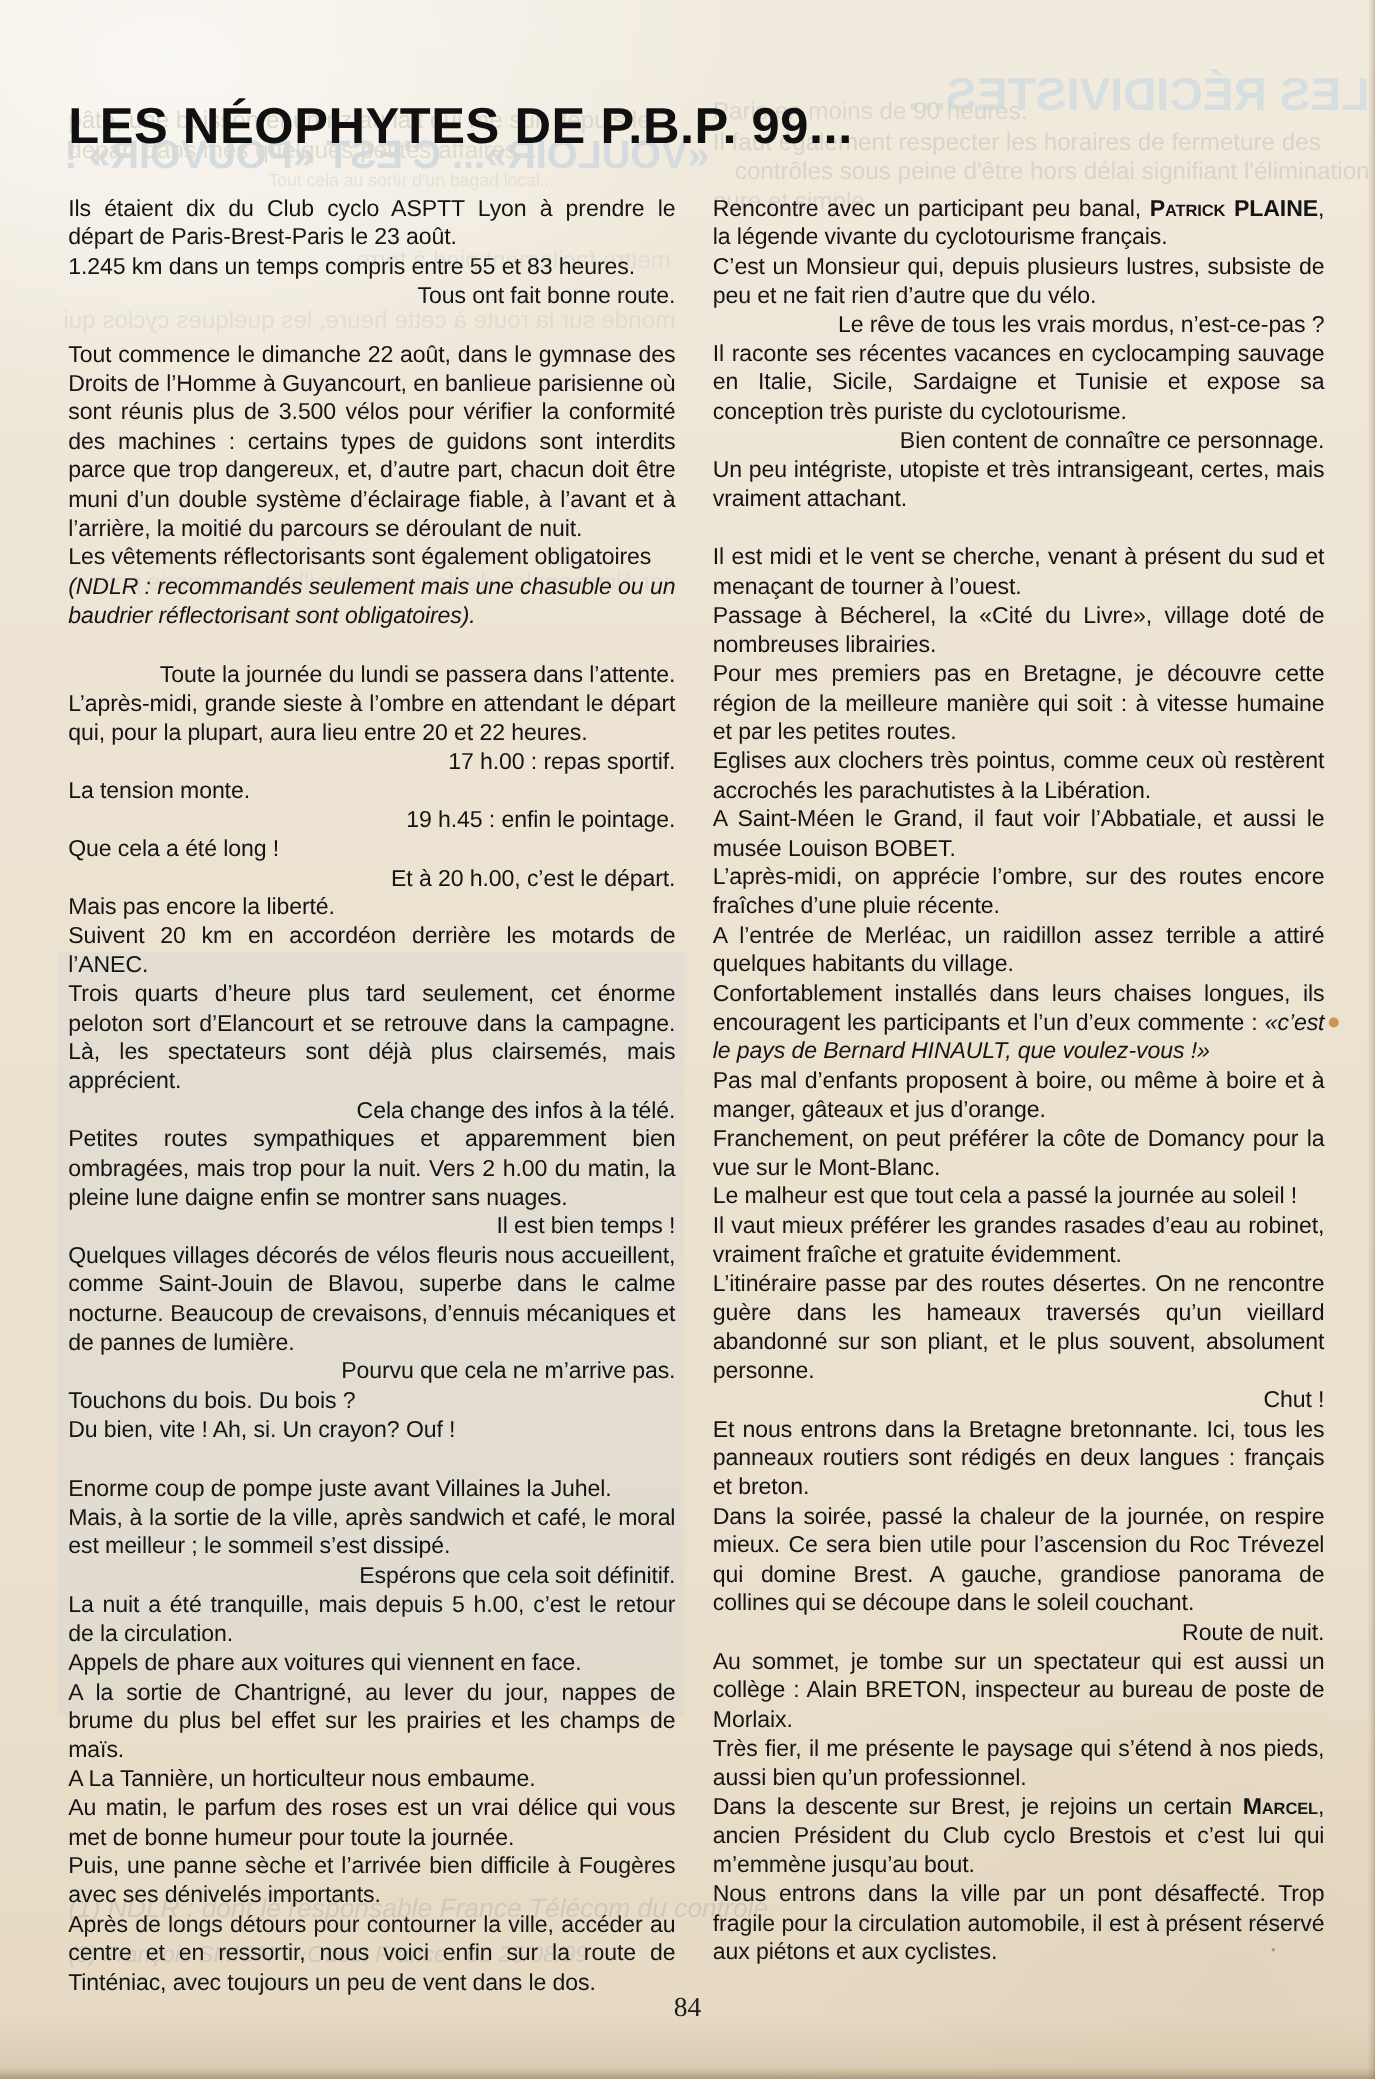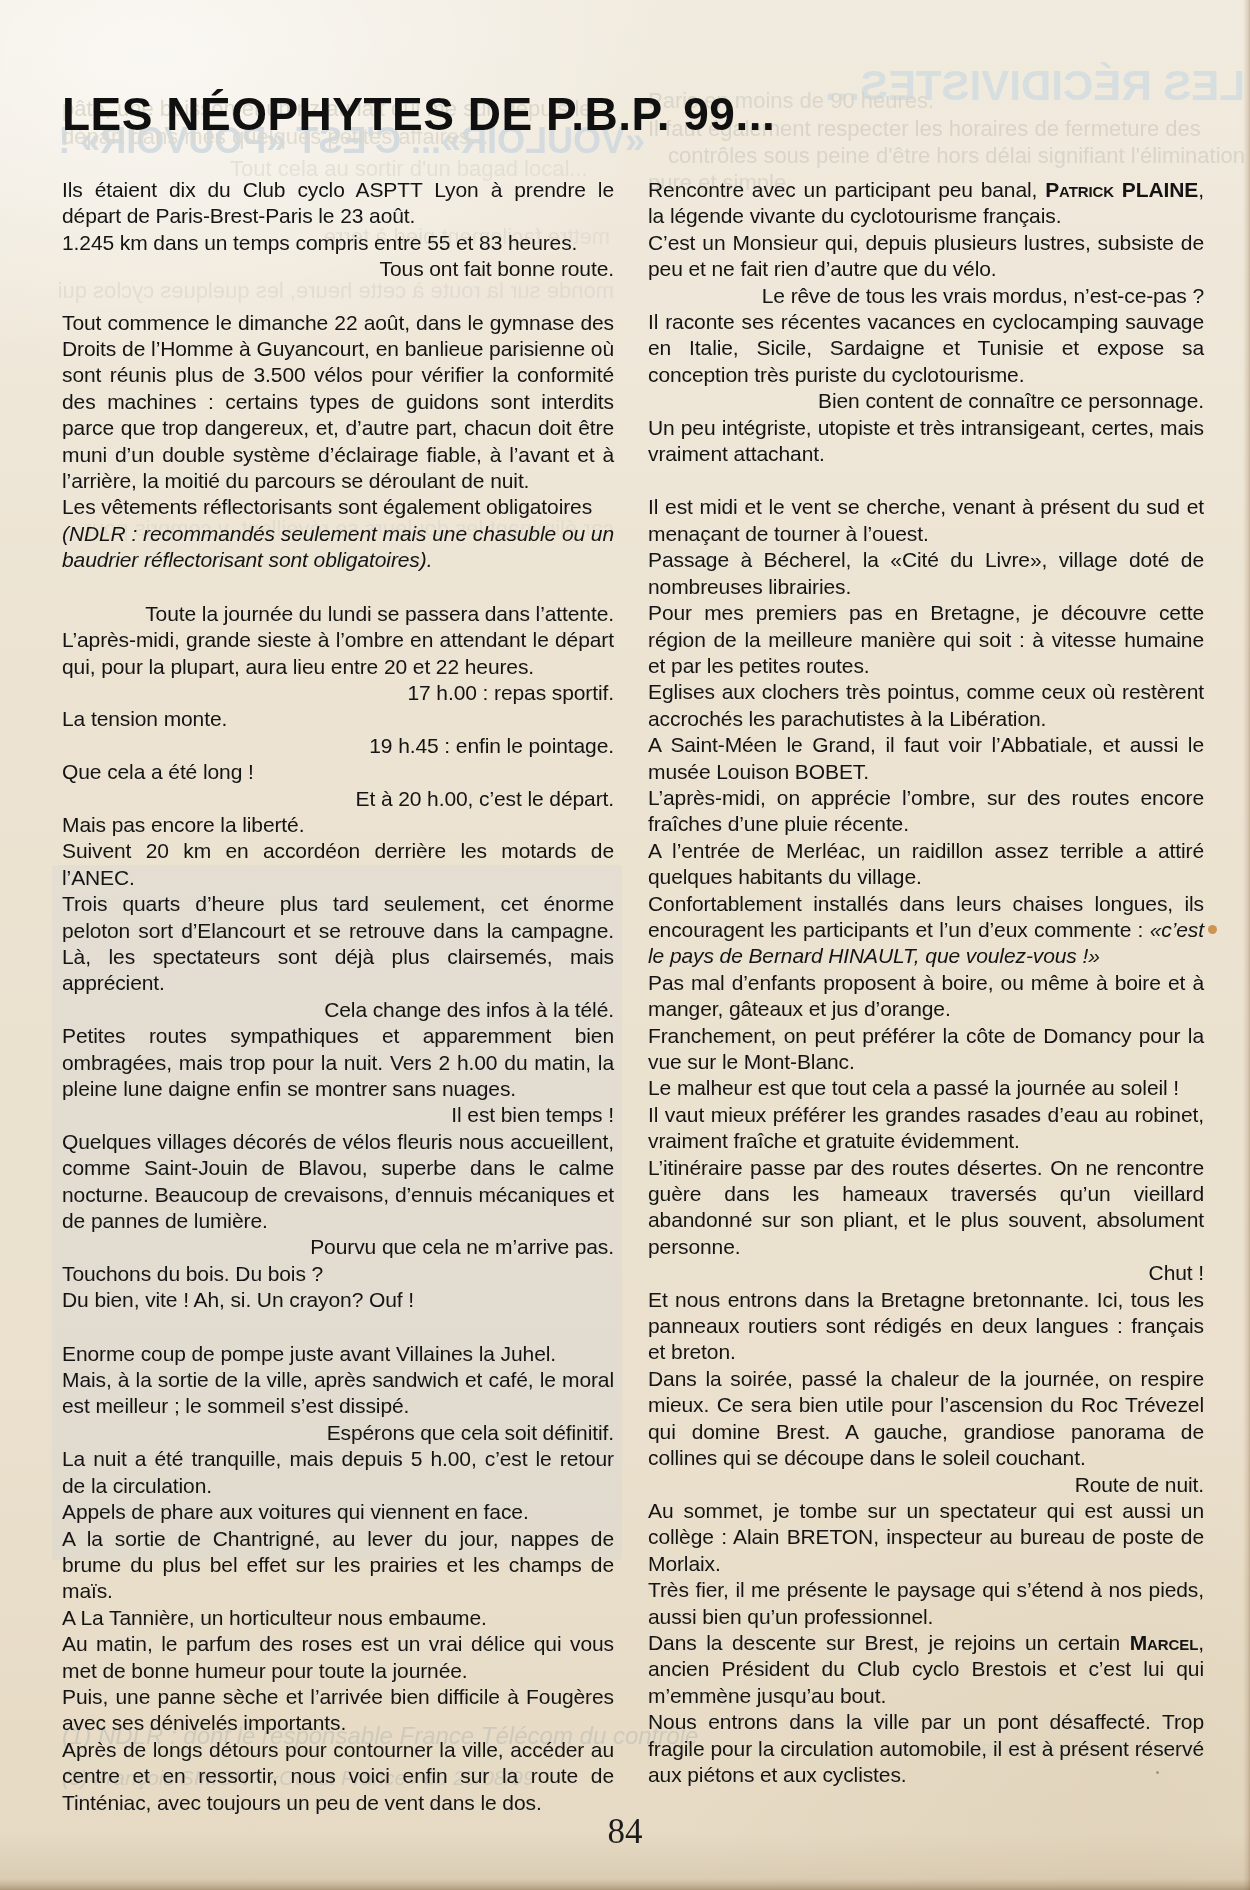--- a/index.html
+++ b/index.html
@@ -25,42 +25,42 @@
   .col-right{left:648px;width:556px;}
   .block{margin:0;}
   .block.j{text-align:justify;}
   .block.l{text-align:left;}
   .block.r{text-align:right;}
   .block.gap{height:27px;}
   .run-i{font-style:italic;}
   .run-b{font-weight:700;}
   .run-bsc{font-weight:700;font-variant:small-caps;}
   .pagenum{position:absolute;left:0;top:1812px;width:1250px;text-align:center;
-    font-family:"Liberation Serif",serif;font-size:35px;color:#1c1c1c;}
+    font-family:"Liberation Serif",serif;font-size:25px;color:#1c1c1c;}
   .ghost{position:absolute;pointer-events:none;white-space:nowrap;
     font-family:"Liberation Sans",sans-serif;}
   .ghost.mirror{transform:scaleX(-1);}
   .ghost.italic{font-style:italic;}
   .ghost.bold{font-weight:700;}
   .foxing-spot{position:absolute;left:1208px;top:925px;width:9px;height:9px;
     border-radius:50%;background:#c9873b;opacity:.85;filter:blur(.5px);}
   .speck{position:absolute;left:1156px;top:1771px;width:3px;height:3px;
     border-radius:50%;background:#8a7a5e;opacity:.7;}
 </style>
 </head>
 <body>
 
 <div class="page">
   <div class="showthrough-tint"></div>
   <div id="ghost-layer">
       <div class="ghost mirror bold" style="left: 700px; top: 62px; width: 545px; font-size: 42px; color: rgb(213, 221, 225); opacity: 0.9;">LES RÉCIDIVISTES...</div>
       <div class="ghost mirror bold" style="left: 55px; top: 120px; width: 590px; font-size: 36px; color: rgb(207, 216, 222); opacity: 0.85;">«VOULOIR»... C'EST «POUVOIR» !</div>
       <div class="ghost" style="left: 62px; top: 96px; width: 552px; font-size: 22px; color: rgb(217, 213, 201); opacity: 0.9;">pâté, une boisson et un riz au lait qui me suit depuis le</div>
       <div class="ghost" style="left: 62px; top: 124px; width: 552px; font-size: 22px; color: rgb(219, 215, 203); opacity: 0.85;">départ dans mes quelques petites affaires...</div>
-      <div class="ghost" style="left: 230px; top: 156px; width: 420px; font-size: 22px; color: rgb(222, 218, 205); opacity: 0.7;">Tout cela au sortir d'un bagad local...</div>
+      <div class="ghost" style="left: 244px; top: 156px; width: 420px; font-size: 16px; color: rgb(222, 218, 205); opacity: 0.7;">Tout cela au sortir d'un bagad local...</div>
       <div class="ghost" style="left: 648px; top: 88px; width: 556px; font-size: 22px; color: rgb(216, 212, 200); opacity: 0.9;">Paris en moins de 90 heures.</div>
       <div class="ghost" style="left: 648px; top: 116px; width: 556px; font-size: 22px; color: rgb(214, 210, 198); opacity: 0.9;">Il faut également respecter les horaires de fermeture des</div>
       <div class="ghost" style="left: 648px; top: 143px; width: 556px; font-size: 22px; color: rgb(214, 210, 198); opacity: 0.9; margin-left: 20px;">contrôles sous peine d'être hors délai signifiant l'élimination</div>
       <div class="ghost" style="left: 648px; top: 170px; width: 556px; font-size: 22px; color: rgb(216, 212, 200); opacity: 0.9;">pure et simple.</div>
       <div class="ghost mirror" style="left: 250px; top: 224px; width: 360px; font-size: 22px; color: rgb(218, 214, 202); opacity: 0.6;">mettre facilement pied à terre</div>
       <div class="ghost mirror" style="left: 62px; top: 278px; width: 552px; font-size: 22px; color: rgb(216, 212, 200); opacity: 0.6;">monde sur la route à cette heure, les quelques cyclos qui</div>
       <div class="ghost mirror" style="left: 62px; top: 516px; width: 552px; font-size: 22px; color: rgb(218, 214, 202); opacity: 0.55;">car éliminant les douleurs se réveillent, y compris pour</div>
       <div class="ghost italic" style="left: 62px; top: 1698px; width: 552px; font-size: 24px; color: rgb(201, 197, 184); opacity: 0.8; margin-top: 24px;">(1) NDLR : dont le responsable France Télécom du contrôle</div>
       <div class="ghost italic" style="left: 62px; top: 1766px; width: 552px; font-size: 21px; color: rgb(201, 197, 184); opacity: 0.8;">(3) François SIMON - «Ouest France» du 25/08/99</div>
       <div class="ghost mirror" style="left: 700px; top: 1736px; width: 500px; font-size: 22px; color: rgb(215, 211, 199); opacity: 0.8;">de son frère qui méritaient bien</div>

